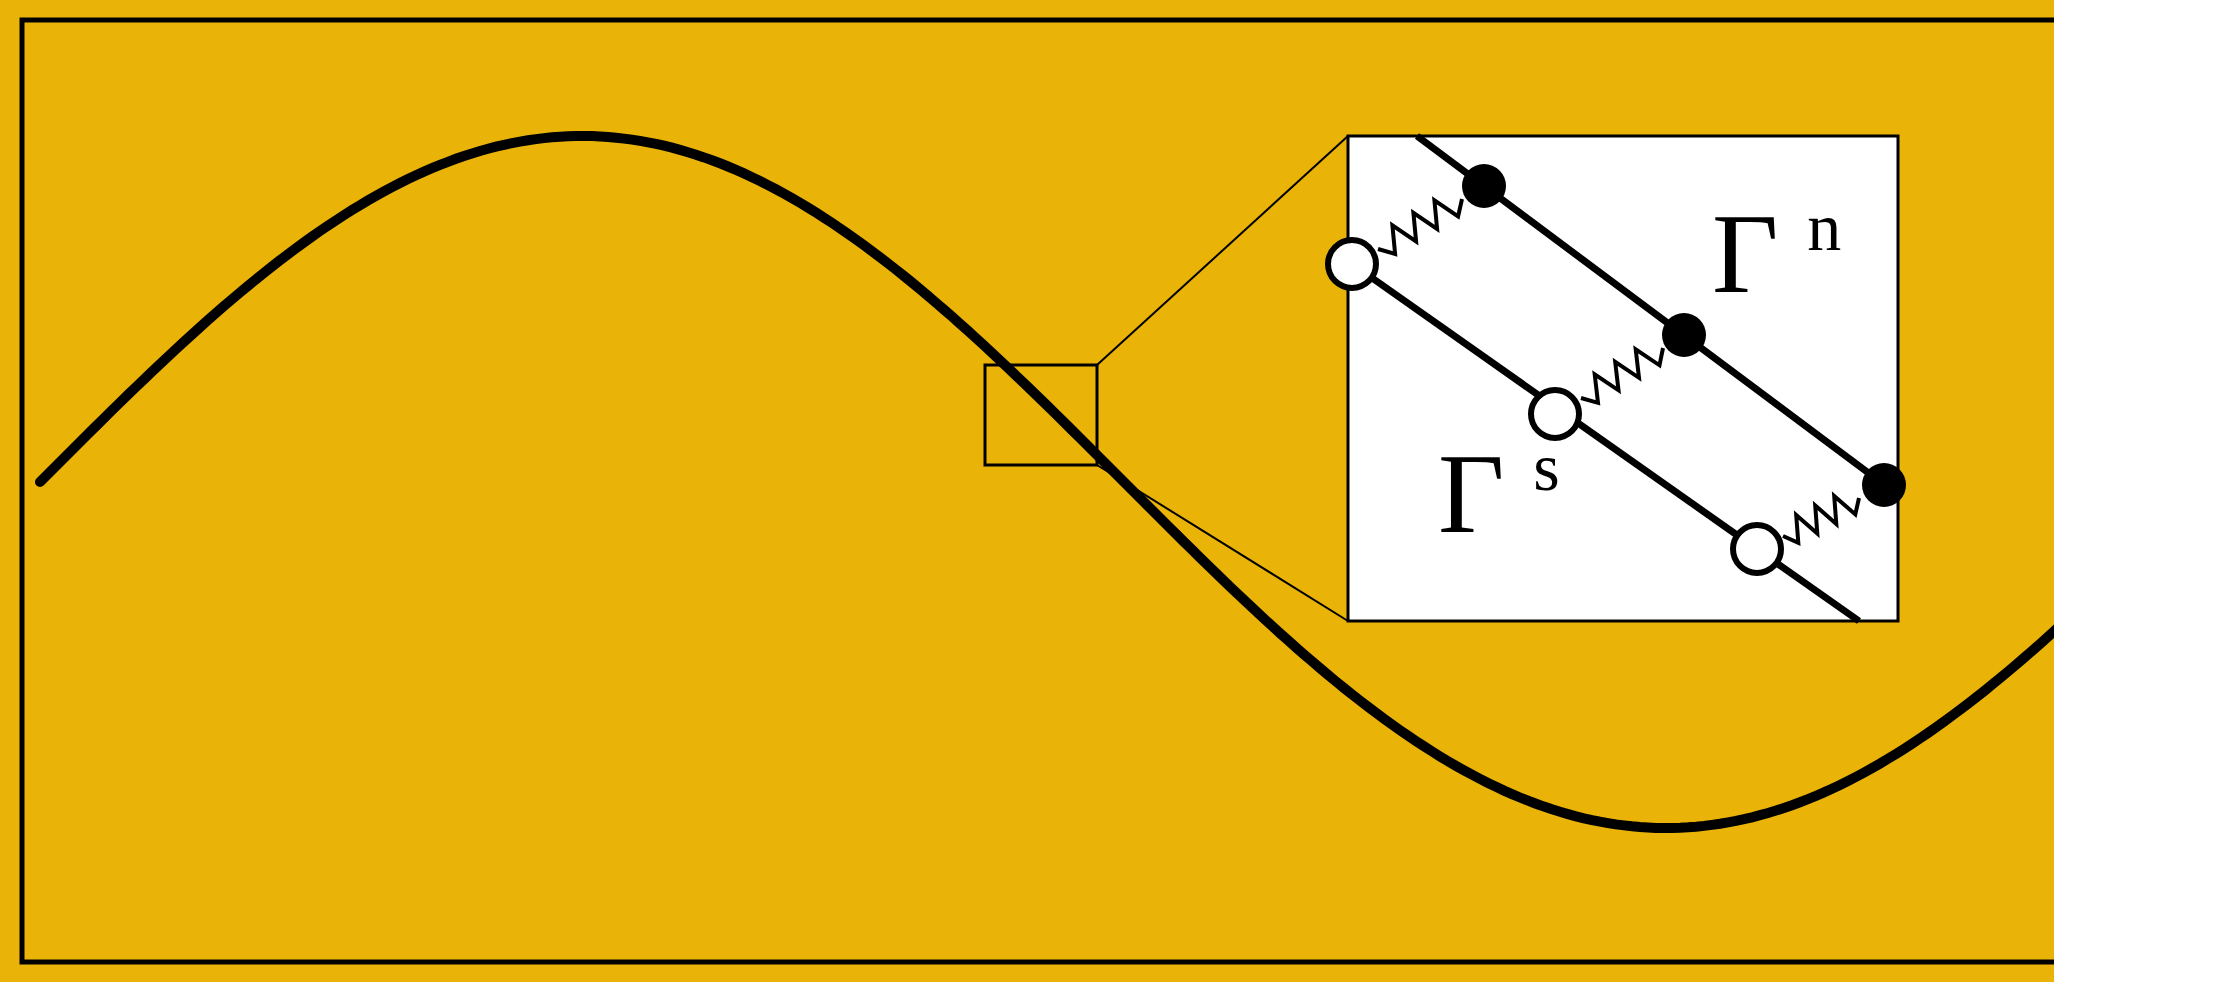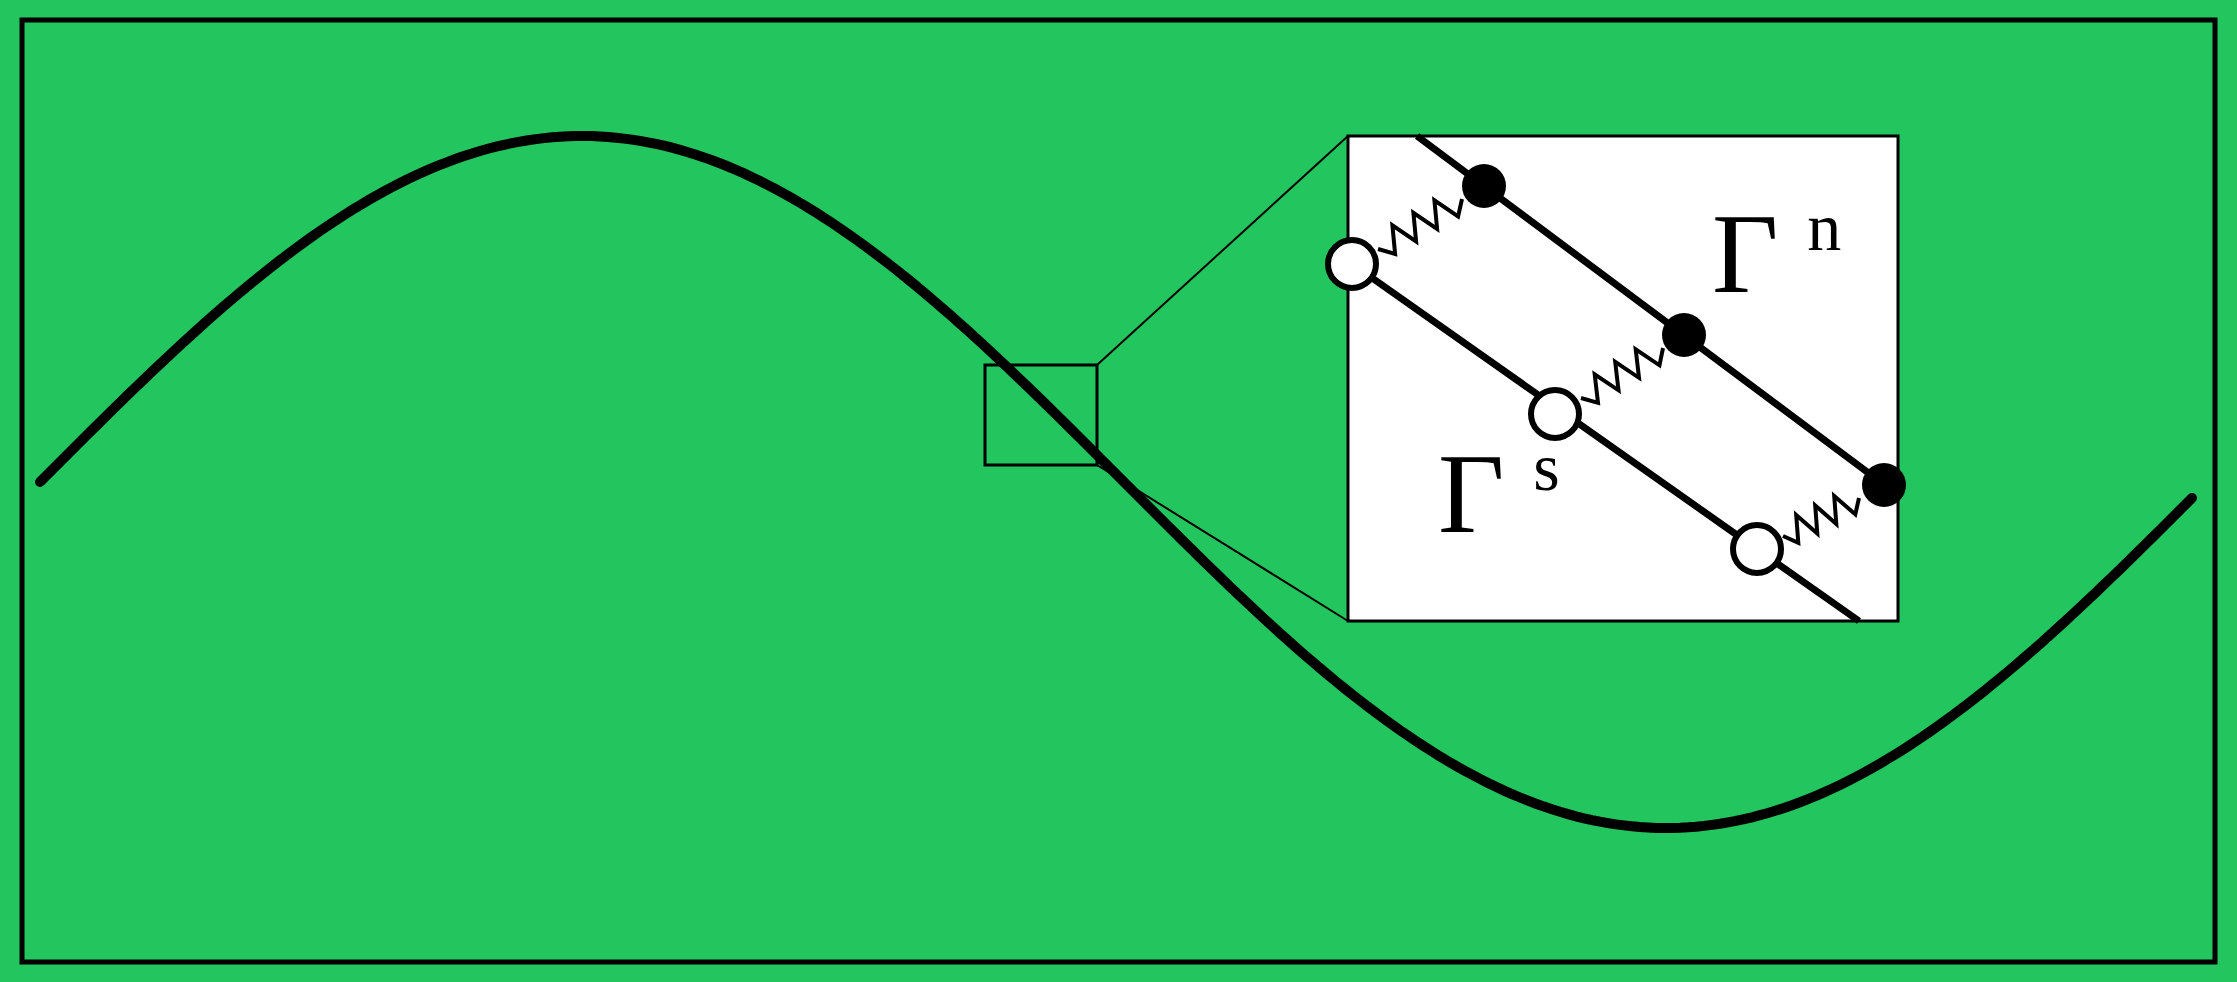--- a/index.html
+++ b/index.html
@@ -2,23 +2,23 @@
 <html><head>
 <meta charset="utf-8">
 <style>
   html, body {
     margin: 0;
     padding: 0;
     background: #ffffff;
   }
   .stage {
     position: relative;
-    width: 2237px;
+    width: 2054px;
     height: 982px;
-    background: #22c55e;
+    background: #eab308;
     overflow: hidden;
   }
   svg {
     display: block;
   }
   .label {
     font-family: "Liberation Serif", "DejaVu Serif", serif;
     font-size: 115px;
     fill: #000000;
   }

